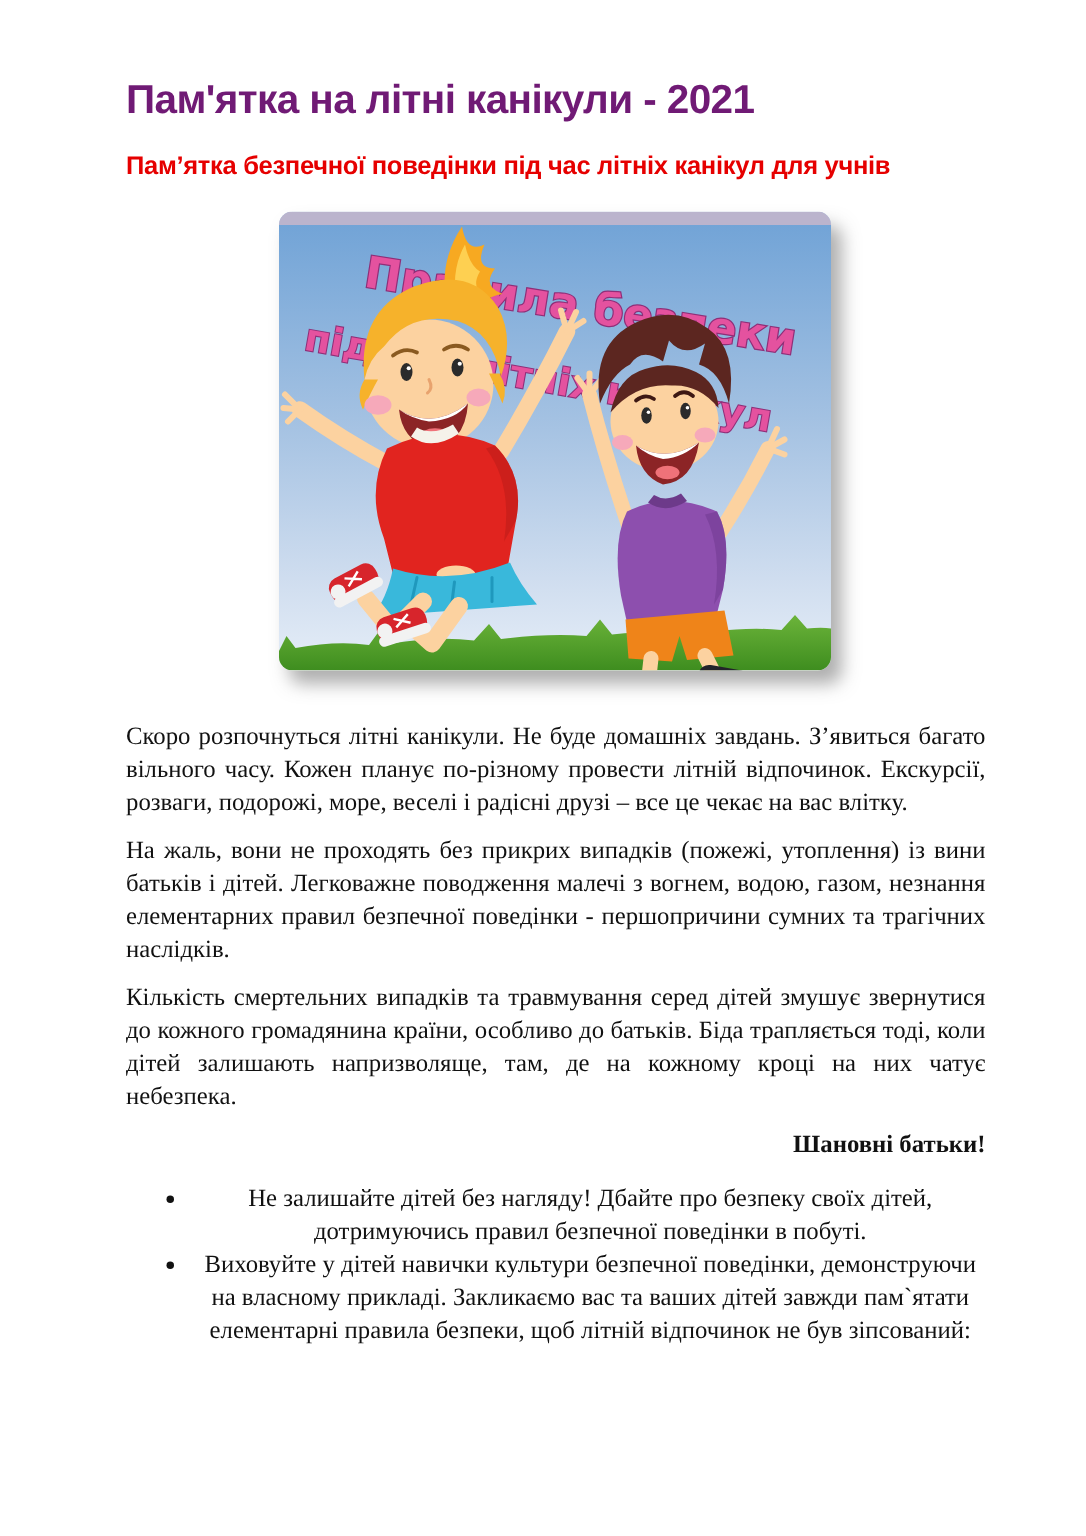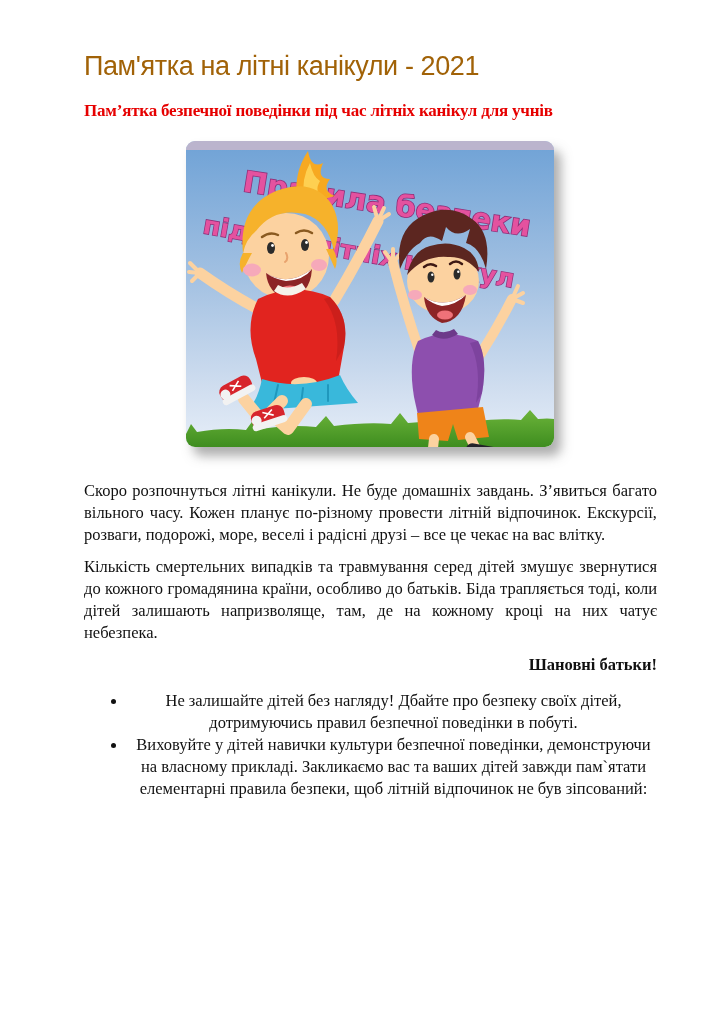--- a/index.html
+++ b/index.html
@@ -9,29 +9,29 @@
     box-sizing:border-box;
     padding:0 67px 0 84px;
     background:#ffffff;
     font-family:"Liberation Serif", serif;
     color:#111111;
     overflow:hidden;
   }
   h1.doc-title{
     margin:51px 0 0 0;
     font-family:"Liberation Sans", sans-serif;
-    font-weight:normal;
+    font-weight:bold;
     font-size:27px;
     line-height:30px;
     letter-spacing:-0.4px;
-    color:#a16207;
+    color:#701a75;
   }
   h2.doc-subtitle{
     margin:20px 0 0 0;
-    font-family:Liberation Serif, serif;
+    font-family:Liberation Sans, sans-serif;
     font-weight:bold;
     font-size:17px;
     line-height:20px;
     letter-spacing:-0.2px;
     color:#e60000;
   }
   figure.illustration{
     width:368px;height:306px;
     margin:20px 0 0 102px;
     padding:0;
@@ -227,20 +227,21 @@
           <rect x="-18" y="3" width="36" height="7" rx="3.5" fill="#eeeeee"></rect>
           <rect x="-18" y="8" width="36" height="3" rx="1.5" fill="#c23333"></rect>
           <path d="M-6,-6 L5,-1 M5,-7 L-6,-2" stroke="#ffffff" stroke-width="1.5"></path>
         </g>
       </g>
     </svg>
   </figure>
 
   <p class="bodytext first">Скоро розпочнуться літні канікули. Не буде домашніх завдань. З’явиться багато вільного часу. Кожен планує по-різному провести літній відпочинок. Екскурсії, розваги, подорожі, море, веселі і радісні друзі – все це чекає на вас влітку.</p>
 
+  <p class="bodytext">На жаль, вони не проходять без прикрих випадків (пожежі, утоплення) із вини батьків і дітей. Легковажне поводження малечі з вогнем, водою, газом, незнання елементарних правил безпечної поведінки - першопричини сумних та трагічних наслідків.</p>
 
   <p class="bodytext">Кількість смертельних випадків та травмування серед дітей змушує звернутися до кожного громадянина країни, особливо до батьків. Біда трапляється тоді, коли дітей залишають напризволяще, там, де на кожному кроці на них чатує небезпека.</p>
 
   <p class="section-heading">Шановні батьки!</p>
 
   <ul class="bullet-list">
     <li>Не залишайте дітей без нагляду! Дбайте про безпеку своїх дітей, дотримуючись правил безпечної поведінки в побуті.</li>
     <li>Виховуйте у дітей навички культури безпечної поведінки, демонструючи на власному прикладі. Закликаємо вас та ваших дітей завжди пам`ятати елементарні правила безпеки, щоб літній відпочинок не був зіпсований:</li>
   </ul>
 

